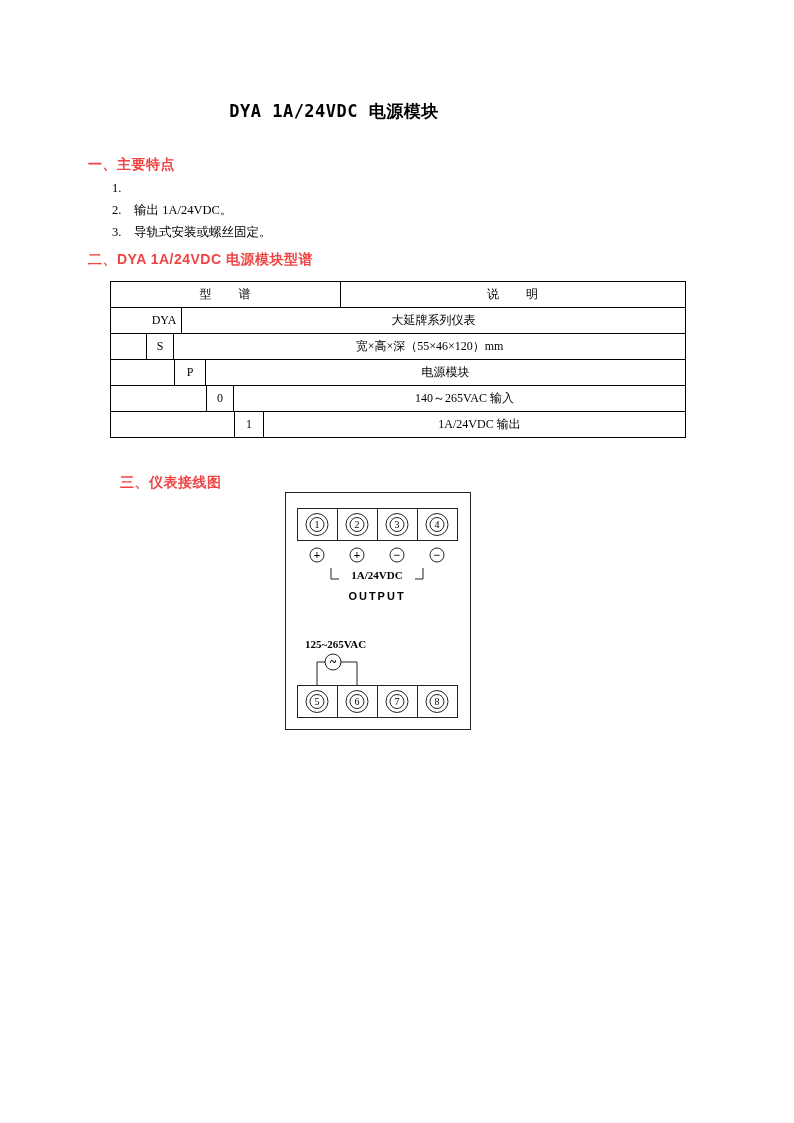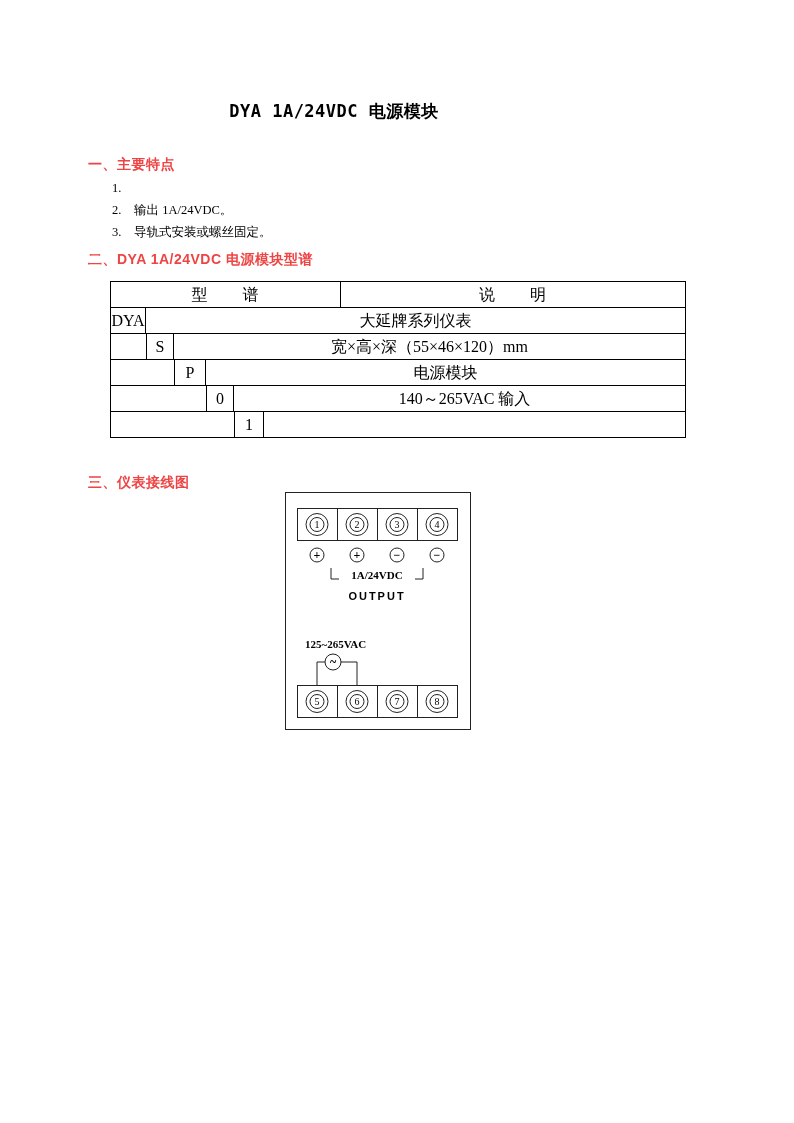--- a/index.html
+++ b/index.html
@@ -14,45 +14,45 @@
     font-family:"DejaVu Sans Mono","Liberation Mono",monospace;
   }
   .sec-heading {
     position:absolute; left:88px; font-weight:bold; font-size:14px;
     color:#ef4444; font-family:"Liberation Sans","DejaVu Sans",sans-serif;
     letter-spacing:0.5px;
     text-align:center;
   }
   #heading-features { top:156px; }
   #heading-spectrum { top:251px; }
-  #heading-wiring   { top:474px; }
+  #heading-wiring   { top:474px;margin-left:32px; }
 
   .feature-list { position:absolute; left:112px; top:177px; font-size:12.5px; }
   .feature-item { display:flex; height:22px; align-items:center; }
   .feature-item .num { width:22px; }
 
   
   .spec-table {
     position:absolute; left:110px; top:281px; width:574px;
-    border:1px solid #000; font-size:16px;
+    border:1px solid #000; font-size:12px;
   }
   .trow { display:flex; height:25px; line-height:25px; border-top:1px solid #000; }
   .trow:first-child { border-top:none; }
   .trow > div { box-sizing:border-box; }
   .hl { width:230px; border-right:1px solid #000; text-align:center; letter-spacing:1px; }
   .hr { flex:1; text-align:center; letter-spacing:1px; }
   .code { border-left:1px solid #000; border-right:1px solid #000; text-align:center; }
   .code.first { border-left:none; }
   .desc { flex:1; text-align:center; }
   .desc.left { text-align:center; padding-left:10px; }
   .lead-1 { width:35px; }
   .lead-2 { width:63px; }
   .lead-3 { width:95px; }
   .lead-4 { width:123px; }
-  .w-dya { width:35px; }
+  .w-dya { width:35px;margin-left:36px; }
   .w-s   { width:28px; }
   .w-p   { width:32px; }
   .w-0   { width:28px; }
   .w-1   { width:30px; }
 
   .diagram { position:absolute; left:285px; top:492px; }
   .diagram text { font-family:"Liberation Serif","DejaVu Serif",serif; }
   .diagram .term-num { font-size:10px; }
   .diagram .pol { font-size:12px; font-weight:bold; }
   .diagram .lbl-bold { font-size:11px; font-weight:bold; }
@@ -107,20 +107,21 @@
       <div class="desc">电源模块</div>
     </div>
     <div class="trow">
       <div class="lead-3"></div>
       <div class="code w-0">0</div>
       <div class="desc left">140～265VAC 输入</div>
     </div>
     <div class="trow">
       <div class="lead-4"></div>
       <div class="code w-1">1</div>
+      <div class="desc left">1A/24VDC 输出</div>
     </div>
   </div>
 
   <div class="sec-heading" id="heading-wiring">三、仪表接线图</div>
 
   <div class="diagram">
     <svg width="186" height="238" viewBox="0 0 186 238">
       <g fill="none" stroke="#222" stroke-width="1">
 
         <rect x="0.5" y="0.5" width="185" height="237"></rect>

